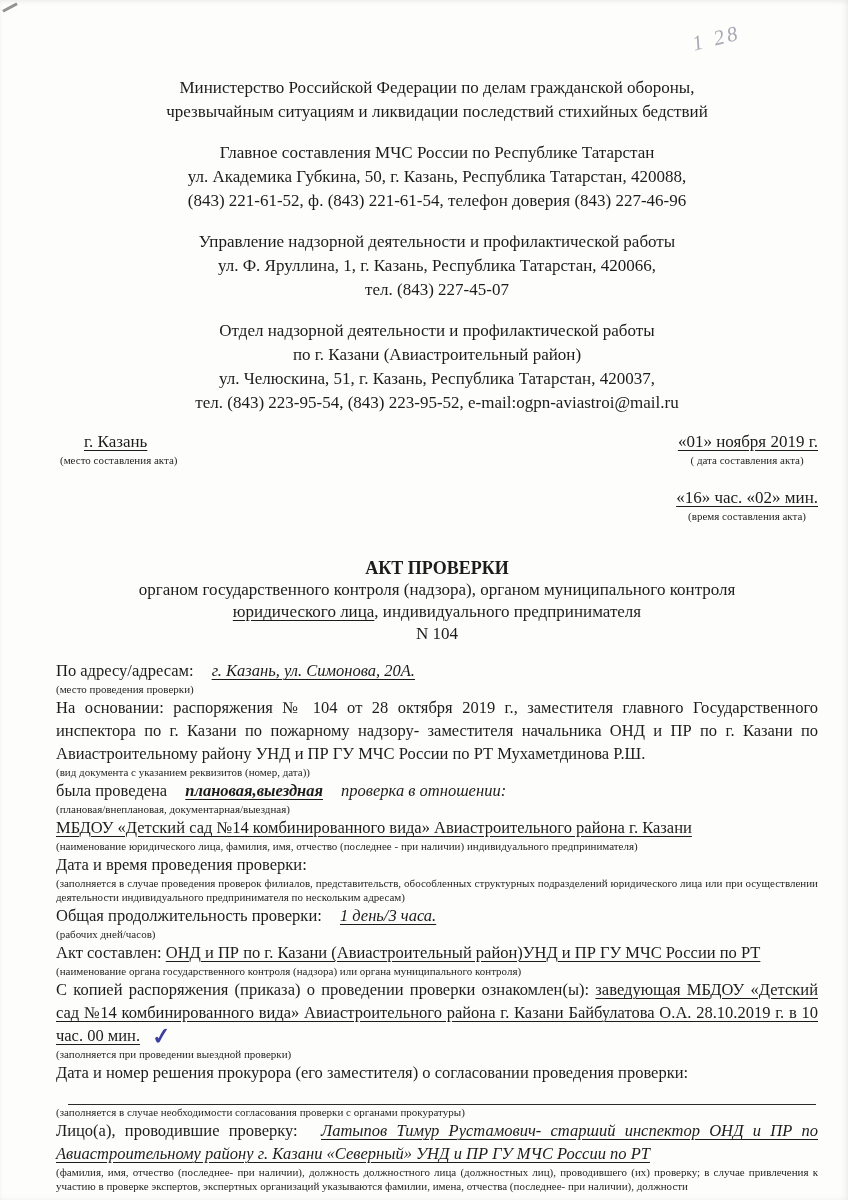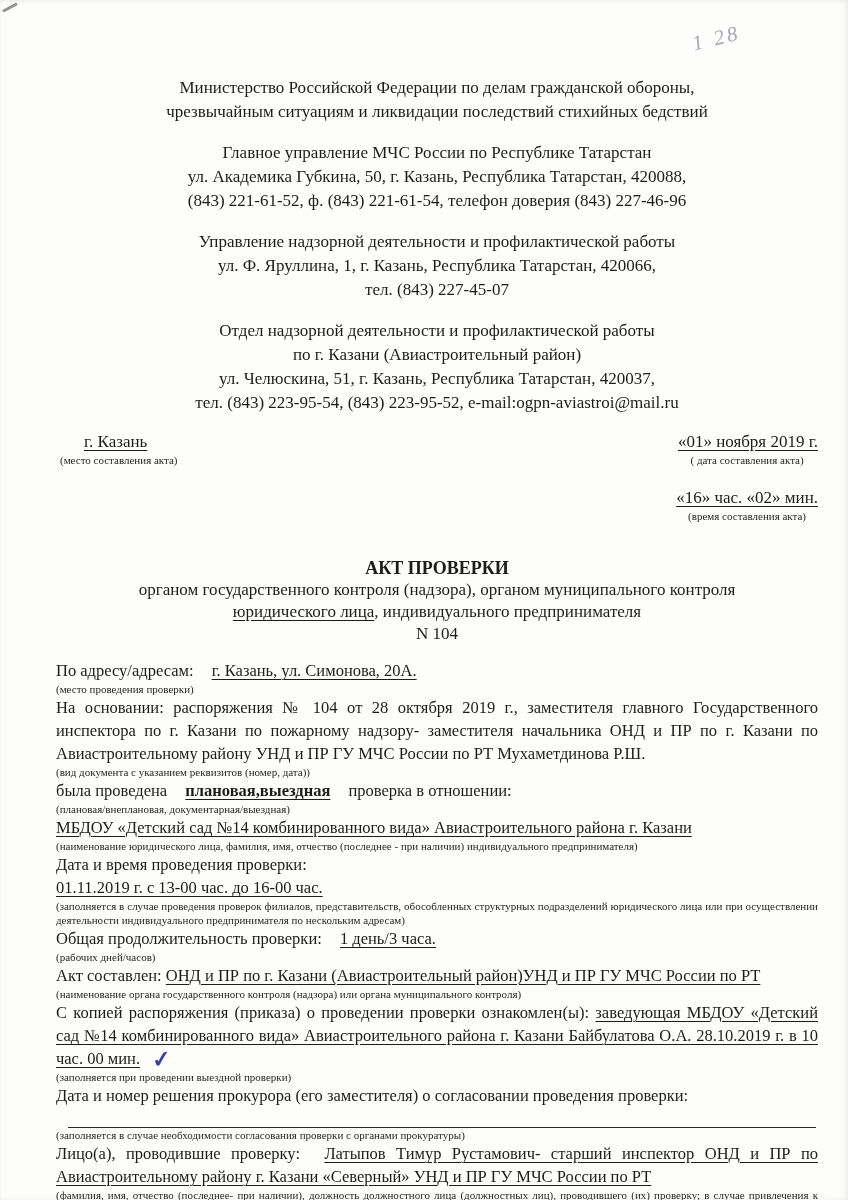--- a/index.html
+++ b/index.html
@@ -41,21 +41,21 @@
   .title{ text-align:center;margin-top:14px;font-size:17px;line-height:22px; }
   .title .t1{ font-weight:bold;font-size:18px; }
 
   .body{ margin-top:14px;font-size:16.5px;line-height:23px; }
   .body p{ margin:0; }
   .jst{ text-align:justify; }
   .cap-ind{ margin-left:12px; }
   .cap-ind2{ margin-left:92px; }
   .cap-ind3{ margin-left:85px; }
   .cap-mb{ margin-bottom:2px; }
-  .gap-s{ margin-left:14px; }
+  .gap-s{ margin-left:14px;font-style:italic; }
   .blank-line{ border-bottom:1.2px solid #2a2a2a;height:20px;margin:0 2px 0 12px; }
   .check{
     color:#3c40a0;font-size:23px;font-weight:bold;
     display:inline-block;transform:rotate(-6deg);
     margin-left:12px;line-height:0;position:relative;top:3px;
   }
 </style>
 </head>
 <body>
 
@@ -63,21 +63,21 @@
 
   <div class="corner-mark"></div>
   <div class="hand-num">1 28</div>
 
   <div class="hdr">
     <div class="hdr-block">
       <div>Министерство Российской Федерации по делам гражданской обороны,</div>
       <div>чрезвычайным ситуациям и ликвидации последствий стихийных бедствий</div>
     </div>
     <div class="hdr-block">
-      <div>Главное управление МЧС России по Республике Татарстан</div>
+      <div>Главное составления МЧС России по Республике Татарстан</div>
       <div>ул. Академика Губкина, 50, г. Казань, Республика Татарстан, 420088,</div>
       <div>(843) 221-61-52, ф. (843) 221-61-54, телефон доверия (843) 227-46-96</div>
     </div>
     <div class="hdr-block">
       <div>Управление надзорной деятельности и профилактической работы</div>
       <div>ул. Ф. Яруллина, 1, г. Казань, Республика Татарстан, 420066,</div>
       <div>тел. (843) 227-45-07</div>
     </div>
     <div class="hdr-block">
       <div>Отдел надзорной деятельности  и профилактической работы</div>
@@ -119,21 +119,20 @@
     <p class="jst"><span>На основании:</span> <span>распоряжения № 104 от 28 октября 2019 г., заместителя главного Государственного инспектора по г. Казани по пожарному надзору- заместителя начальника ОНД и ПР по г. Казани по Авиастроительному району УНД и ПР ГУ МЧС России по РТ Мухаметдинова Р.Ш.</span></p>
     <p class="cap cap-mb">(вид документа с указанием реквизитов (номер, дата))</p>
 
     <p><span>была проведена</span> <span class="u b gap-s">плановая,выездная</span> <span class="gap-s">проверка в отношении:</span></p>
     <p class="cap cap-ind2 cap-mb">(плановая/внеплановая, документарная/выездная)</p>
 
     <p><span class="u">МБДОУ «Детский сад №14 комбинированного вида» Авиастроительного района г. Казани</span></p>
     <p class="cap cap-mb">(наименование юридического лица, фамилия, имя, отчество  (последнее - при наличии) индивидуального предпринимателя)</p>
 
     <p>Дата и время проведения проверки:</p>
-    <p><span class="u">01.11.2019 г. с 13-00 час. до 16-00 час.</span></p>
     <p class="cap jst cap-mb">(заполняется в случае проведения проверок филиалов, представительств, обособленных структурных подразделений  юридического лица или при осуществлении деятельности индивидуального предпринимателя по нескольким адресам)</p>
 
     <p><span>Общая продолжительность проверки:</span> <span class="u gap-s">1 день/3 часа.</span></p>
     <p class="cap cap-mb">(рабочих дней/часов)</p>
 
     <p><span>Акт составлен:</span> <span class="u">ОНД и ПР  по г. Казани (Авиастроительный район)УНД и ПР  ГУ МЧС России по РТ</span></p>
     <p class="cap cap-mb">(наименование органа государственного контроля (надзора) или органа муниципального контроля)</p>
 
     <p class="jst"><span>С  копией  распоряжения (приказа)  о  проведении  проверки ознакомлен(ы):</span> <span class="u">заведующая МБДОУ «Детский сад №14 комбинированного вида» Авиастроительного района г. Казани Байбулатова О.А. 28.10.2019 г. в 10 час. 00 мин.</span><span class="check">✓</span></p>
     <p class="cap cap-mb">(заполняется при проведении выездной проверки)</p>

